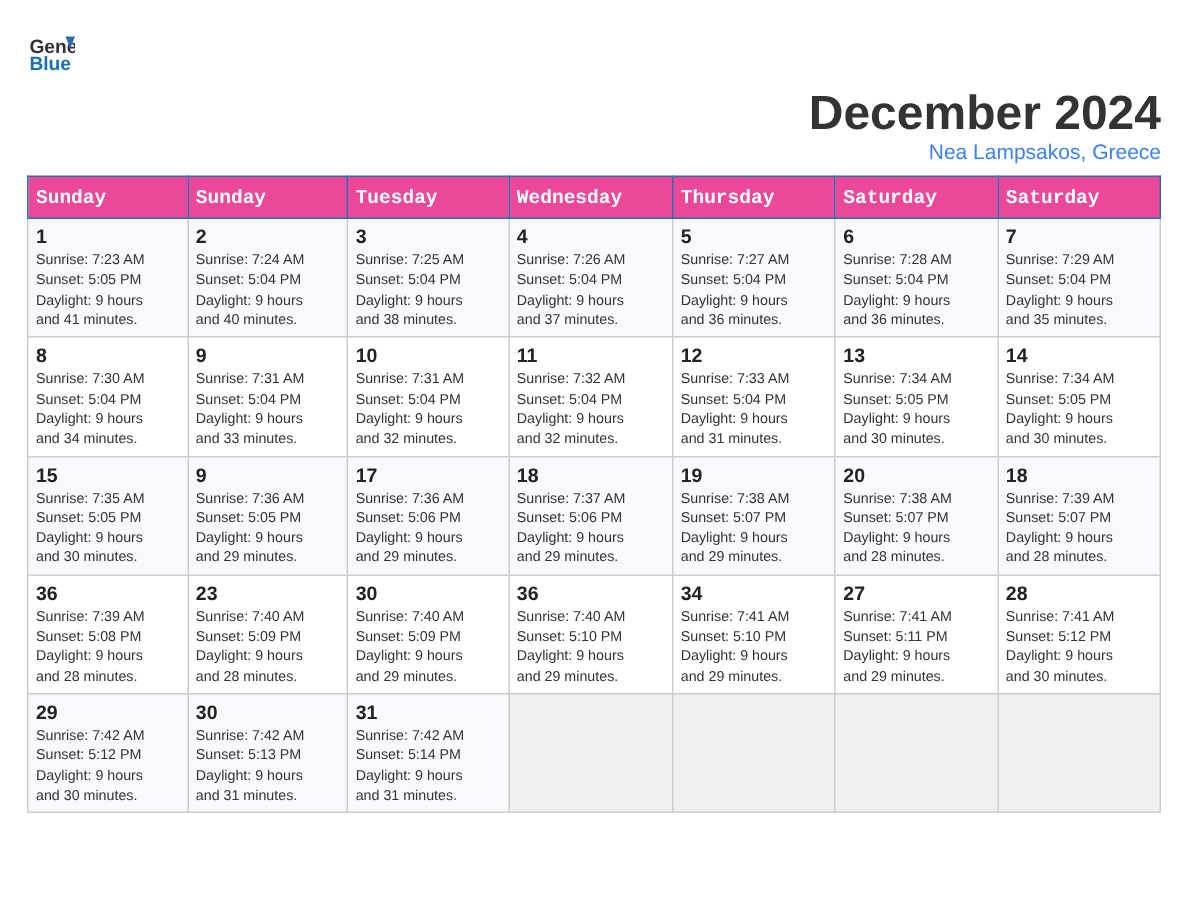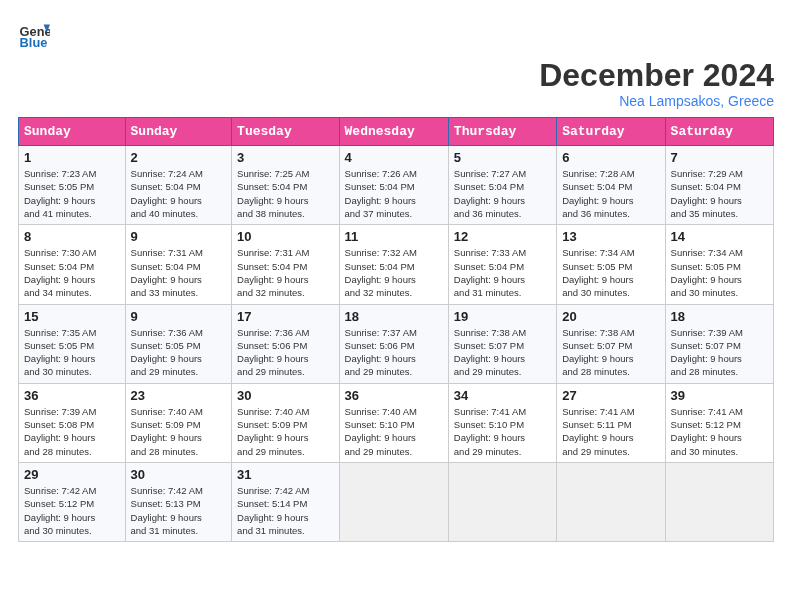--- a/index.html
+++ b/index.html
@@ -228,21 +228,21 @@
           </td>
           <td>
             <span class="day-num">34</span>
             <div class="day-info">Sunrise: 7:41 AM<br>Sunset: 5:10 PM<br>Daylight: 9 hours<br>and 29 minutes.</div>
           </td>
           <td>
             <span class="day-num">27</span>
             <div class="day-info">Sunrise: 7:41 AM<br>Sunset: 5:11 PM<br>Daylight: 9 hours<br>and 29 minutes.</div>
           </td>
           <td>
-            <span class="day-num">39</span>
+            <span class="day-num">28</span>
             <div class="day-info">Sunrise: 7:41 AM<br>Sunset: 5:12 PM<br>Daylight: 9 hours<br>and 30 minutes.</div>
           </td>
         </tr>
         <tr>
           <td>
             <span class="day-num">29</span>
             <div class="day-info">Sunrise: 7:42 AM<br>Sunset: 5:12 PM<br>Daylight: 9 hours<br>and 30 minutes.</div>
           </td>
           <td>
             <span class="day-num">30</span>

